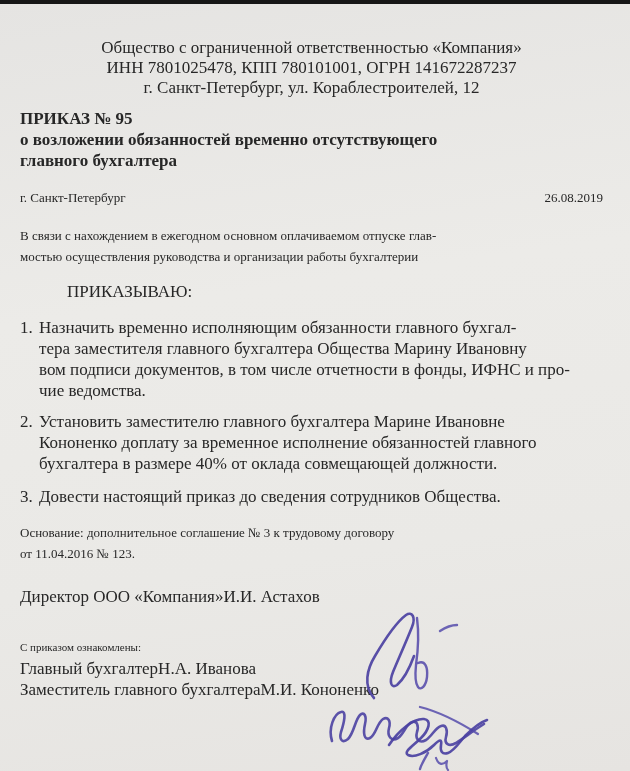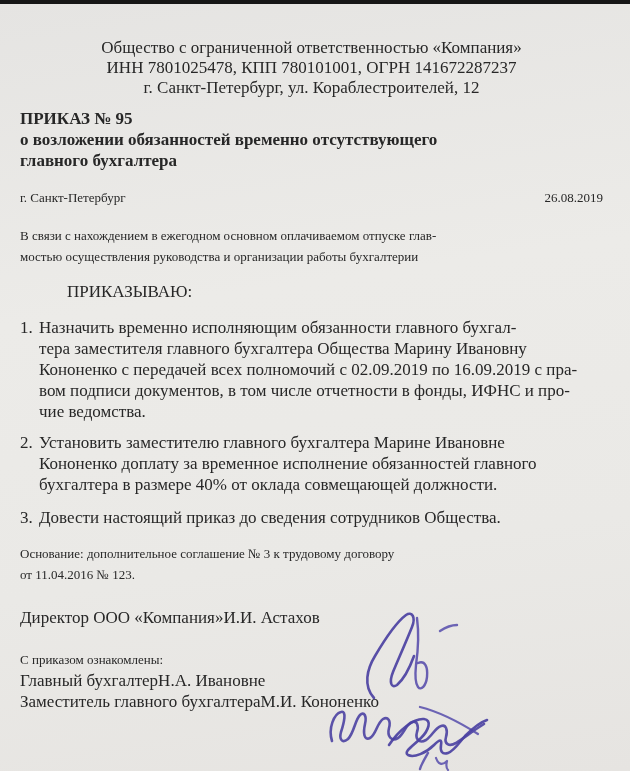--- a/index.html
+++ b/index.html
@@ -31,21 +31,21 @@
   .items { margin-top:15px; }
   .order-item { display:flex; font-size:17px; line-height:21px; }
   .order-item .num { width:19px; flex:0 0 19px; }
   .item-2 { margin-top:10px; }
   .item-3 { margin-top:12px; }
 
   .basis { margin-top:15px; }
 
   .sign-row { display:flex; justify-content:flex-start; font-size:17px; line-height:21px; }
   .director-row { margin-top:22px; }
-  .ack-label { margin-top:21px; font-size:13px; line-height:21px; }
+  .ack-label { margin-top:30px; font-size:11px; line-height:21px; }
   .chief-row { }
 
   .signature { position:absolute; pointer-events:none; }
   .sig-director { left:360px; top:606px; }
   .sig-chief    { left:327px; top:696px; }
   .sig-deputy   { left:381px; top:711px; }
   .signature path { fill:none; stroke-linecap:round; stroke-linejoin:round; }
 </style>
 </head>
 <body>
@@ -79,21 +79,20 @@
 
     <div class="order-word">ПРИКАЗЫВАЮ:</div>
 
     <div class="items">
 
       <div class="order-item item-1">
         <span class="num">1.</span>
         <div>
           <div class="line">Назначить временно исполняющим обязанности главного бухгал-</div>
           <div class="line">тера заместителя главного бухгалтера Общества Марину Ивановну</div>
-          <div class="line">Кононенко с передачей всех полномочий с 02.09.2019 по 16.09.2019 с пра-</div>
           <div class="line">вом подписи документов, в том числе отчетности в фонды, ИФНС и про-</div>
           <div class="line">чие ведомства.</div>
         </div>
       </div>
 
       <div class="order-item item-2">
         <span class="num">2.</span>
         <div>
           <div class="line">Установить заместителю главного бухгалтера Марине Ивановне</div>
           <div class="line">Кононенко доплату за временное исполнение обязанностей главного</div>
@@ -117,21 +116,21 @@
 
     <div class="sign-row director-row">
       <span>Директор ООО «Компания»</span>
       <span>И.И. Астахов</span>
     </div>
 
     <div class="ack-label">С приказом ознакомлены:</div>
 
     <div class="sign-row chief-row">
       <span>Главный бухгалтер</span>
-      <span>Н.А. Ивановне</span>
+      <span>Н.А. Иванова</span>
     </div>
 
     <div class="sign-row deputy-row">
       <span>Заместитель главного бухгалтера</span>
       <span>М.И. Кононенко</span>
     </div>
 
   </div>
 
   <svg class="signature sig-director" width="100" height="102" viewBox="0 0 100 102">

